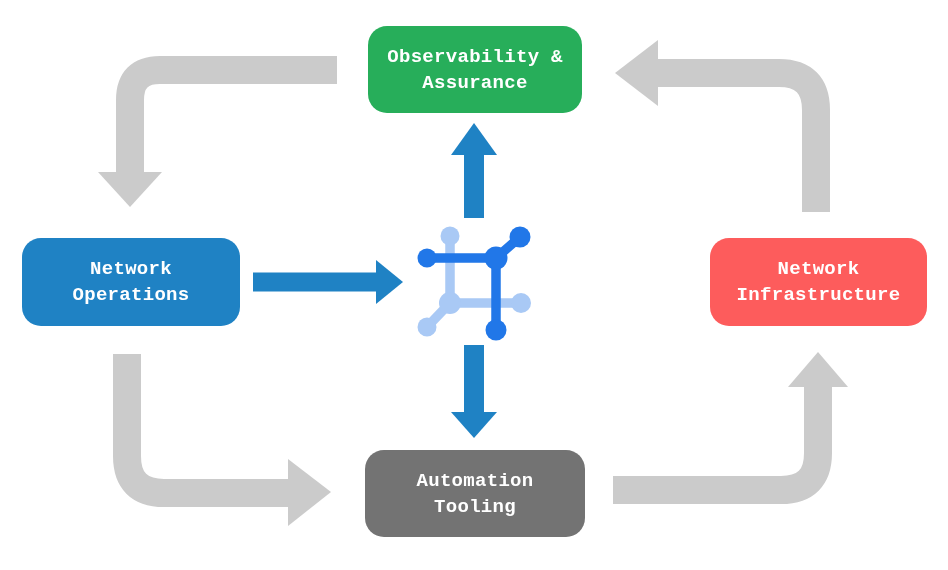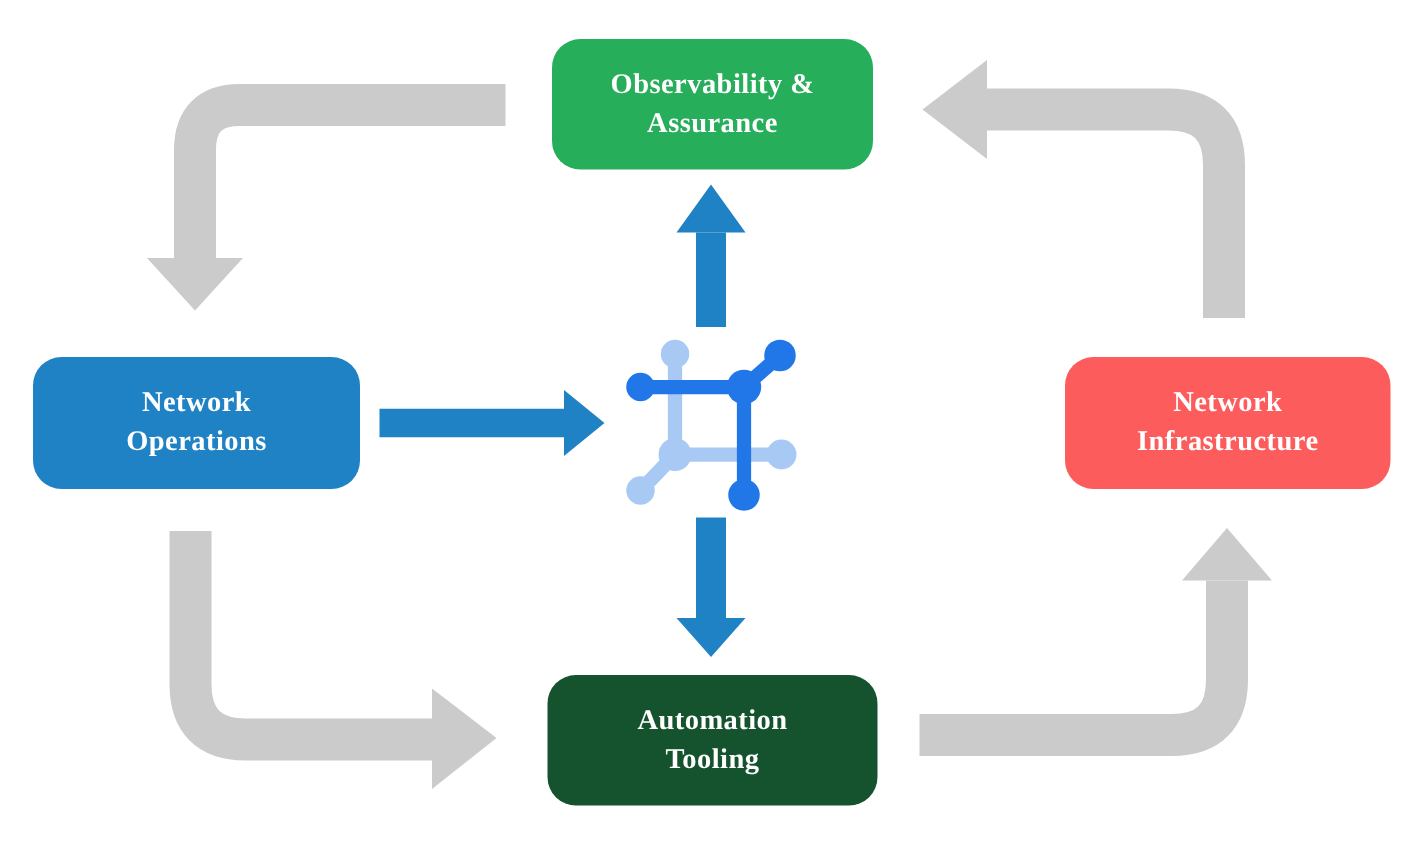--- a/index.html
+++ b/index.html
@@ -2,21 +2,21 @@
 <html><head>
 <meta charset="utf-8">
 <style>
   html, body { margin: 0; padding: 0; background: #ffffff; }
   .stage {
     position: relative;
     width: 948px;
     height: 570px;
     background: #ffffff;
     overflow: hidden;
-    font-family: Liberation Serif, serif;
+    font-family: Liberation Mono, monospace;
   }
   .layer {
     position: absolute;
     left: 0; top: 0;
     width: 948px; height: 570px;
   }
   .node {
     position: absolute;
     border-radius: 19px;
     display: flex;
@@ -112,18 +112,18 @@
   <div class="node node-operations" style="background: rgb(31, 130, 196);">
     <span class="node-label">Network
 Operations</span>
   </div>
 
   <div class="node node-infrastructure" style="background: rgb(253, 92, 92);">
     <span class="node-label">Network
 Infrastructure</span>
   </div>
 
-  <div class="node node-automation" style="background: #14532d;">
+  <div class="node node-automation" style="background: #737373;">
     <span class="node-label">Automation
 Tooling</span>
   </div>
 
 </div>
 
 </body></html>

